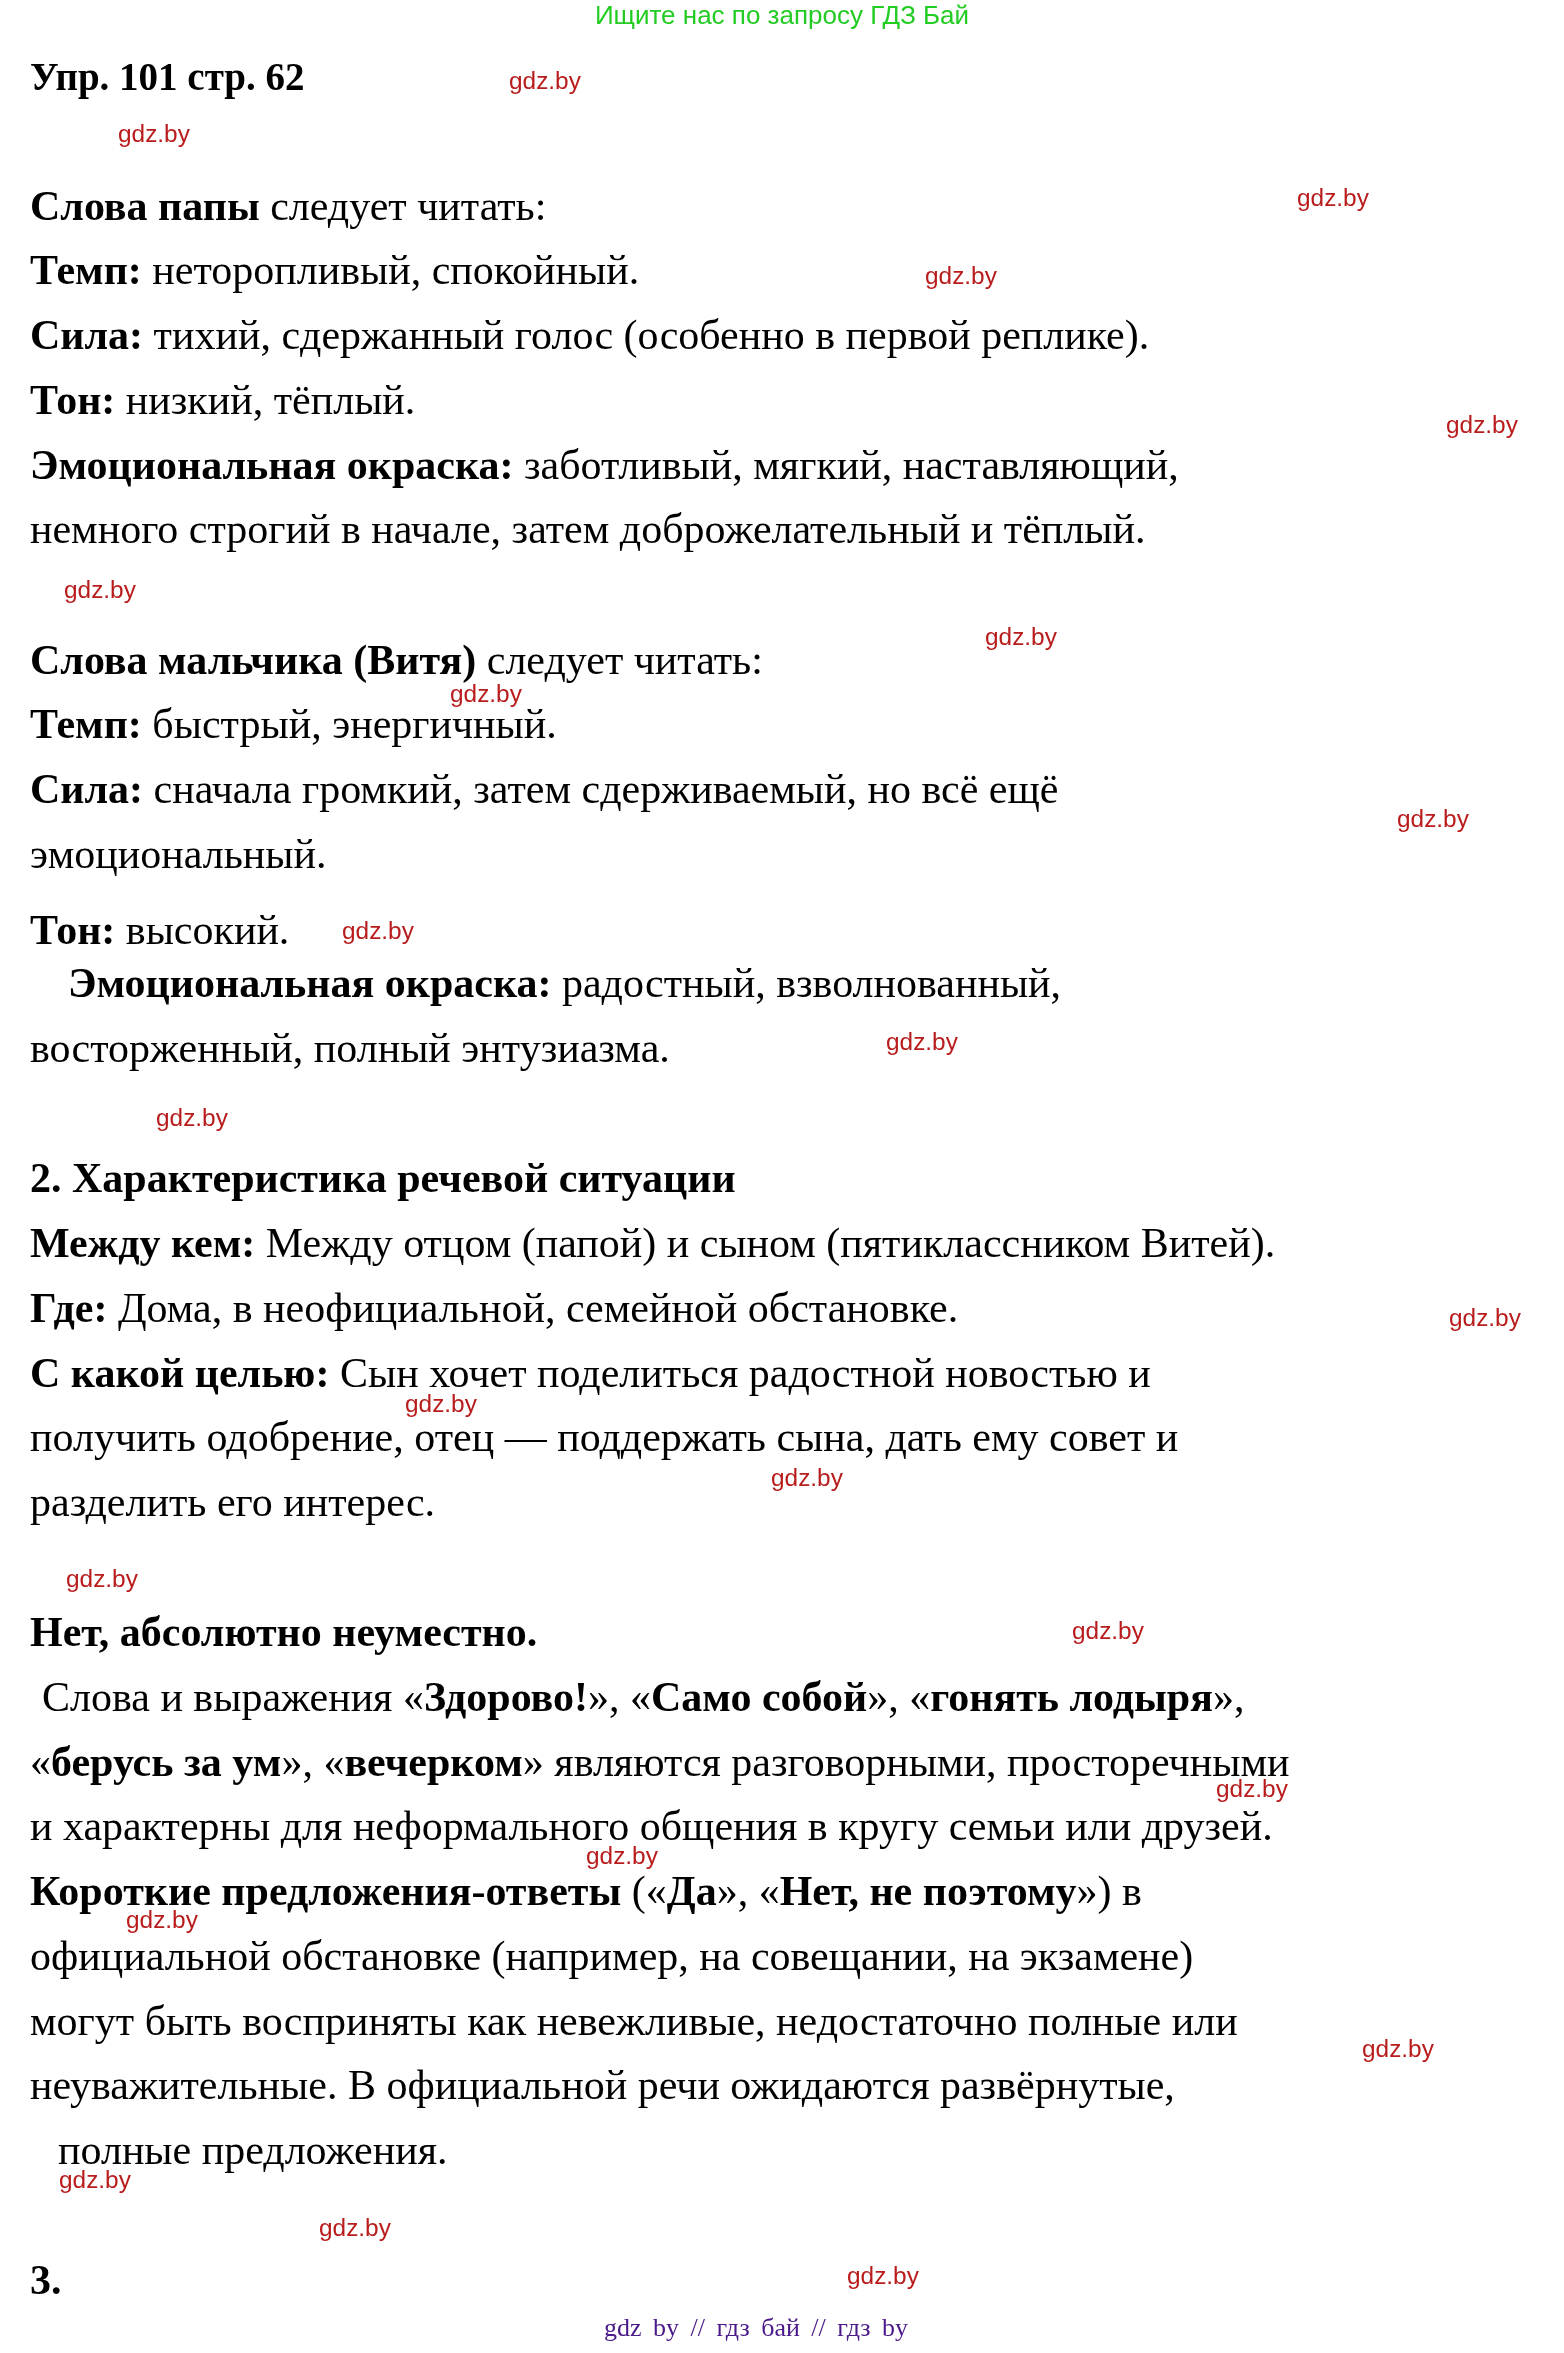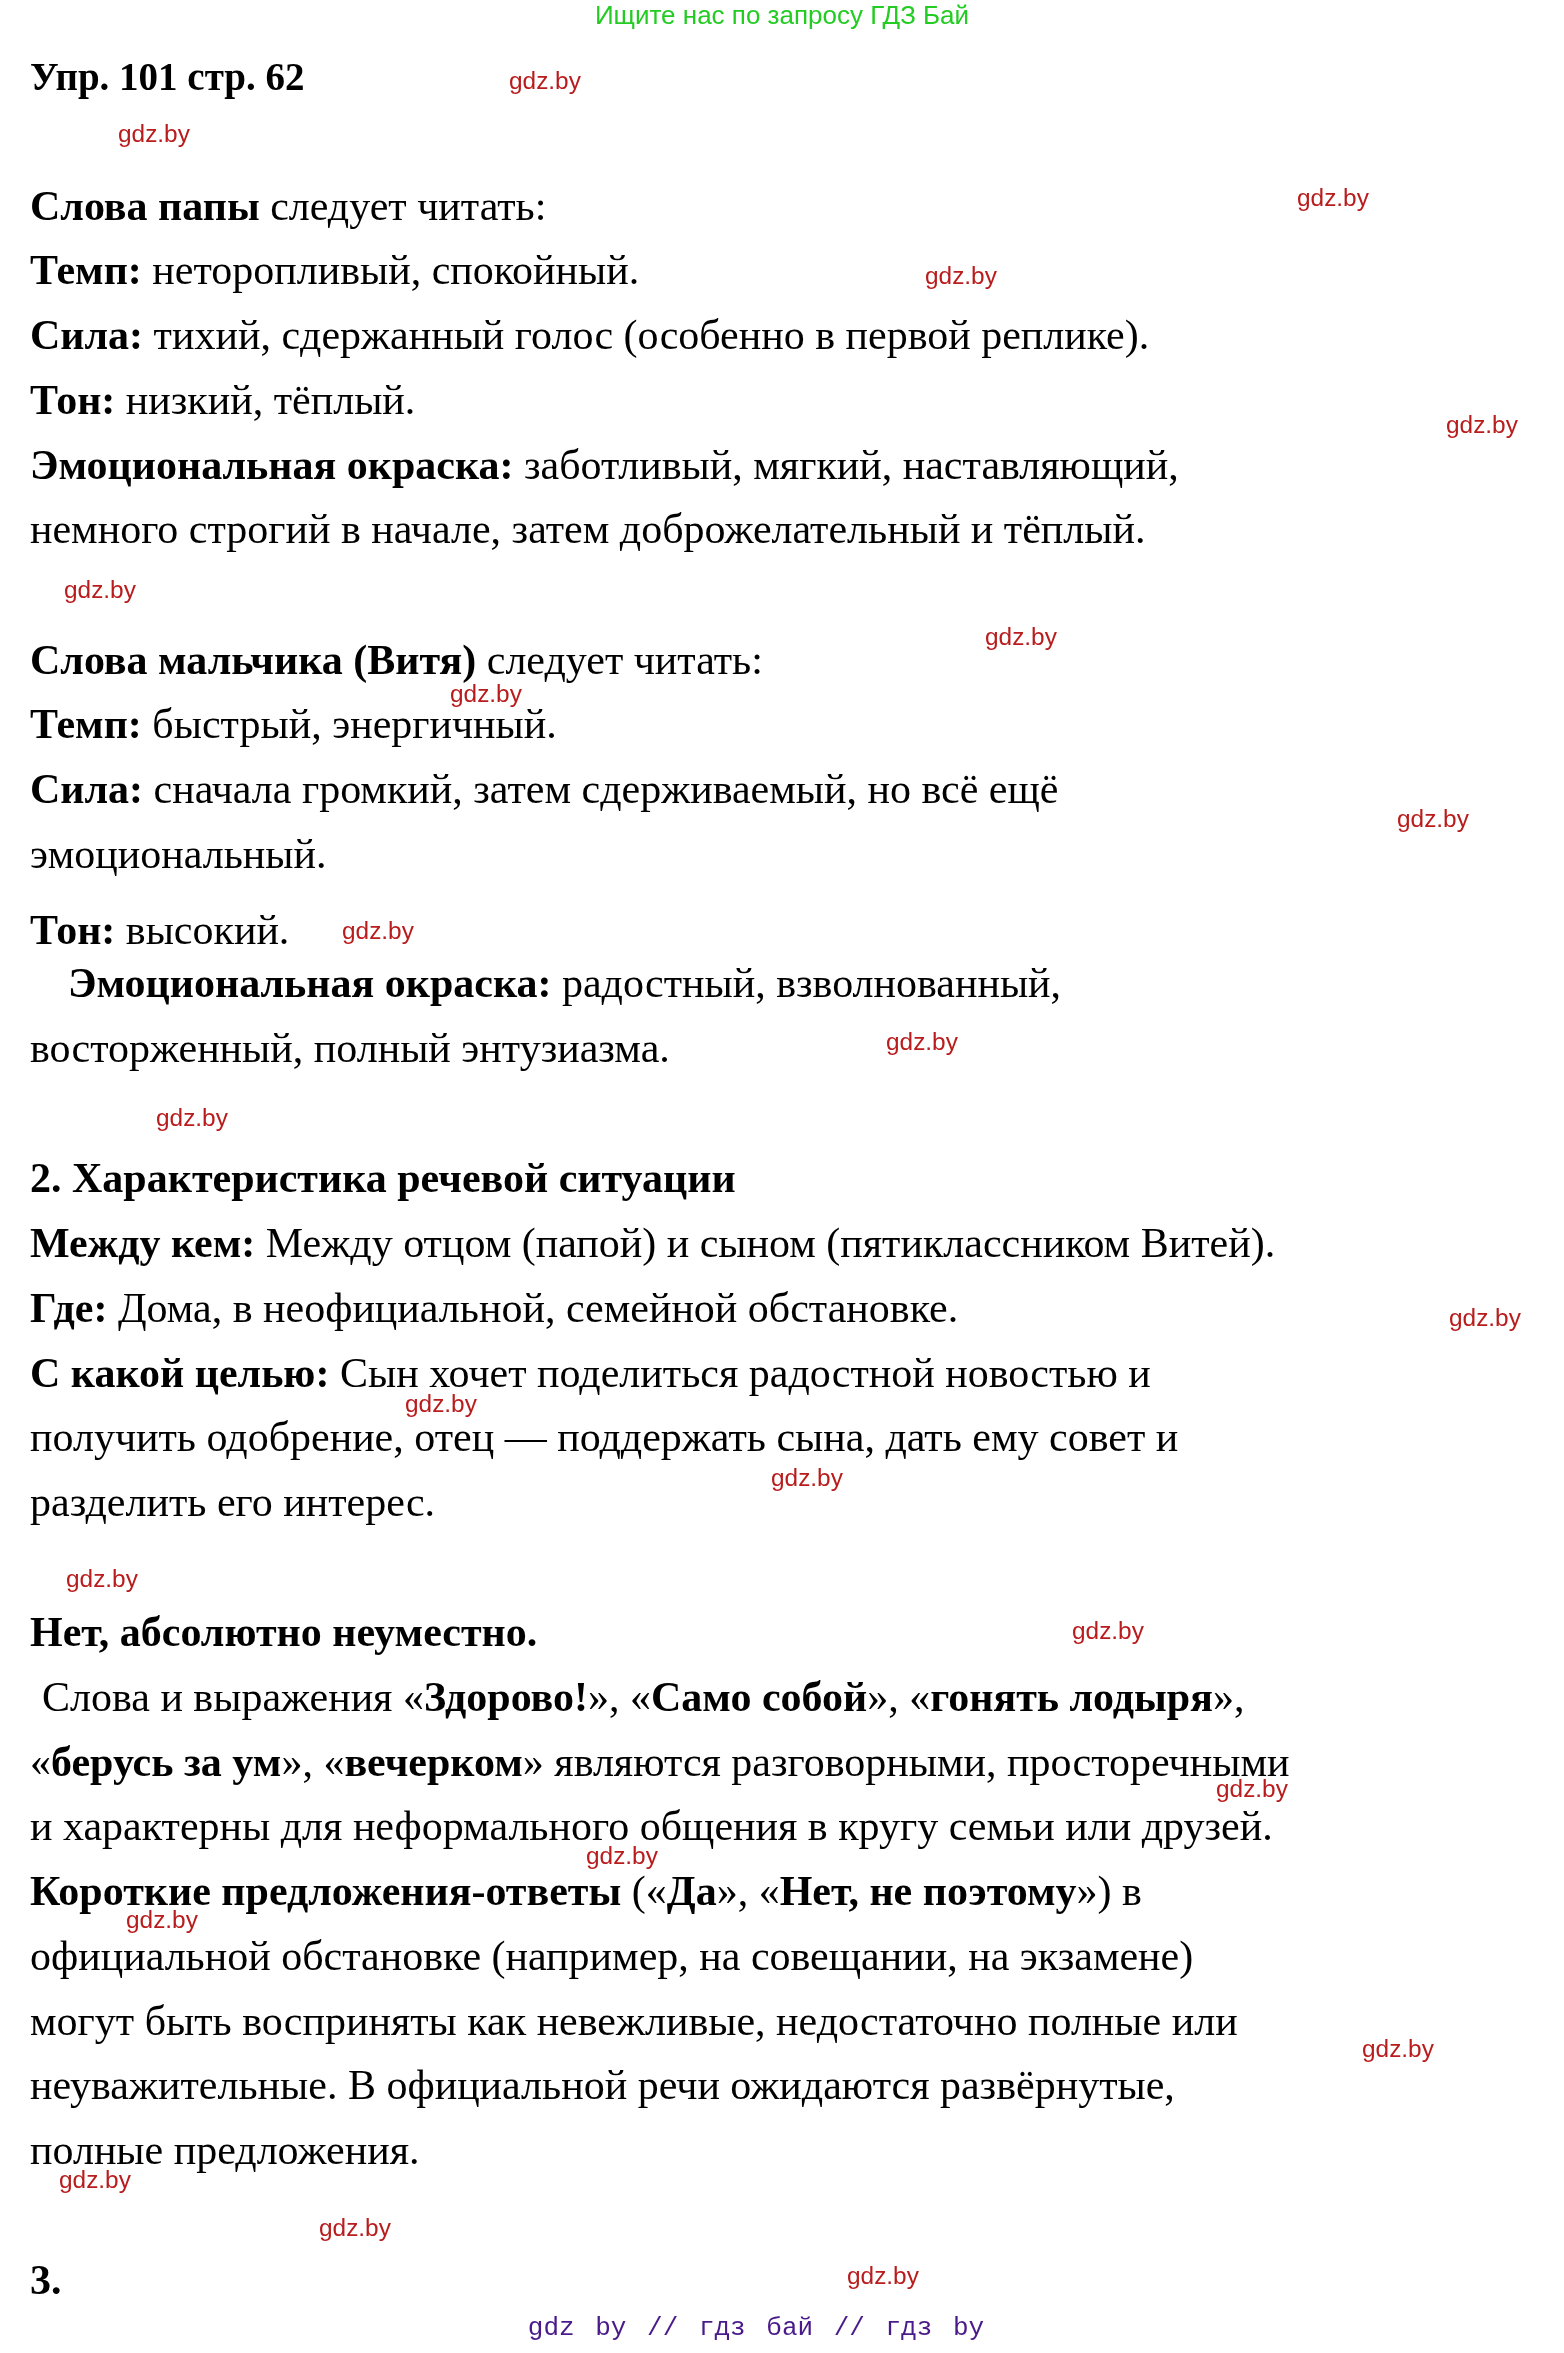--- a/index.html
+++ b/index.html
@@ -15,21 +15,21 @@
     line-height: 50px;
   }
   .line b { font-weight: bold; }
   .title { font-size: 39px; font-weight: bold; }
   .wm {
     position: absolute; font-family: "Liberation Sans", sans-serif;
     font-size: 24.4px; color: #b91c1c; line-height: 29px; white-space: nowrap;
   }
   .footer {
     position: absolute; left: 0; width: 1512px; top: 2313px; text-align: center;
-    font-family: Liberation Mono, monospace; font-size: 26px; color: #4a1a8a;
+    font-family: Liberation Serif, serif; font-size: 26px; color: #4a1a8a;
     line-height: 30px; word-spacing: 5px;
   }
 </style>
 </head>
 <body>
 
 <div class="banner">Ищите нас по запросу ГДЗ Бай</div>
 
 <div class="line title" style="top:52px;">Упр. 101 стр. 62</div>
 
@@ -56,21 +56,21 @@
 <div class="line" style="top:1477px;">разделить его интерес.</div>
 
 <div class="line" style="top:1607px;"><b>Нет, абсолютно неуместно.</b></div>
 <div class="line" style="top:1672px;margin-left:12px;"><span>Слова и выражения «</span><b>Здорово!</b><span>», «</span><b>Само собой</b><span>», «</span><b>гонять лодыря</b><span>»,</span></div>
 <div class="line" style="top:1737px;"><span>«</span><b>берусь за ум</b><span>», «</span><b>вечерком</b><span>» являются разговорными, просторечными</span></div>
 <div class="line" style="top:1801px;">и характерны для неформального общения в кругу семьи или друзей.</div>
 <div class="line" style="top:1866px;"><b>Короткие предложения-ответы</b><span> («</span><b>Да</b><span>», «</span><b>Нет, не поэтому</b><span>») в</span></div>
 <div class="line" style="top:1931px;">официальной обстановке (например, на совещании, на экзамене)</div>
 <div class="line" style="top:1996px;">могут быть восприняты как невежливые, недостаточно полные или</div>
 <div class="line" style="top:2060px;">неуважительные. В официальной речи ожидаются развёрнутые,</div>
-<div class="line" style="top:2125px;">полные предложения.</div>
+<div class="line" style="top:2125px;margin-left:28px;">полные предложения.</div>
 
 <div class="line" style="top:2255px;"><b>3.</b></div>
 
 <div class="wm" style="left:509px; top:66px;">gdz.by</div>
 <div class="wm" style="left:118px; top:119px;">gdz.by</div>
 <div class="wm" style="left:1297px; top:183px;">gdz.by</div>
 <div class="wm" style="left:925px; top:261px;">gdz.by</div>
 <div class="wm" style="left:1446px; top:410px;">gdz.by</div>
 <div class="wm" style="left:64px; top:575px;">gdz.by</div>
 <div class="wm" style="left:985px; top:622px;">gdz.by</div>

